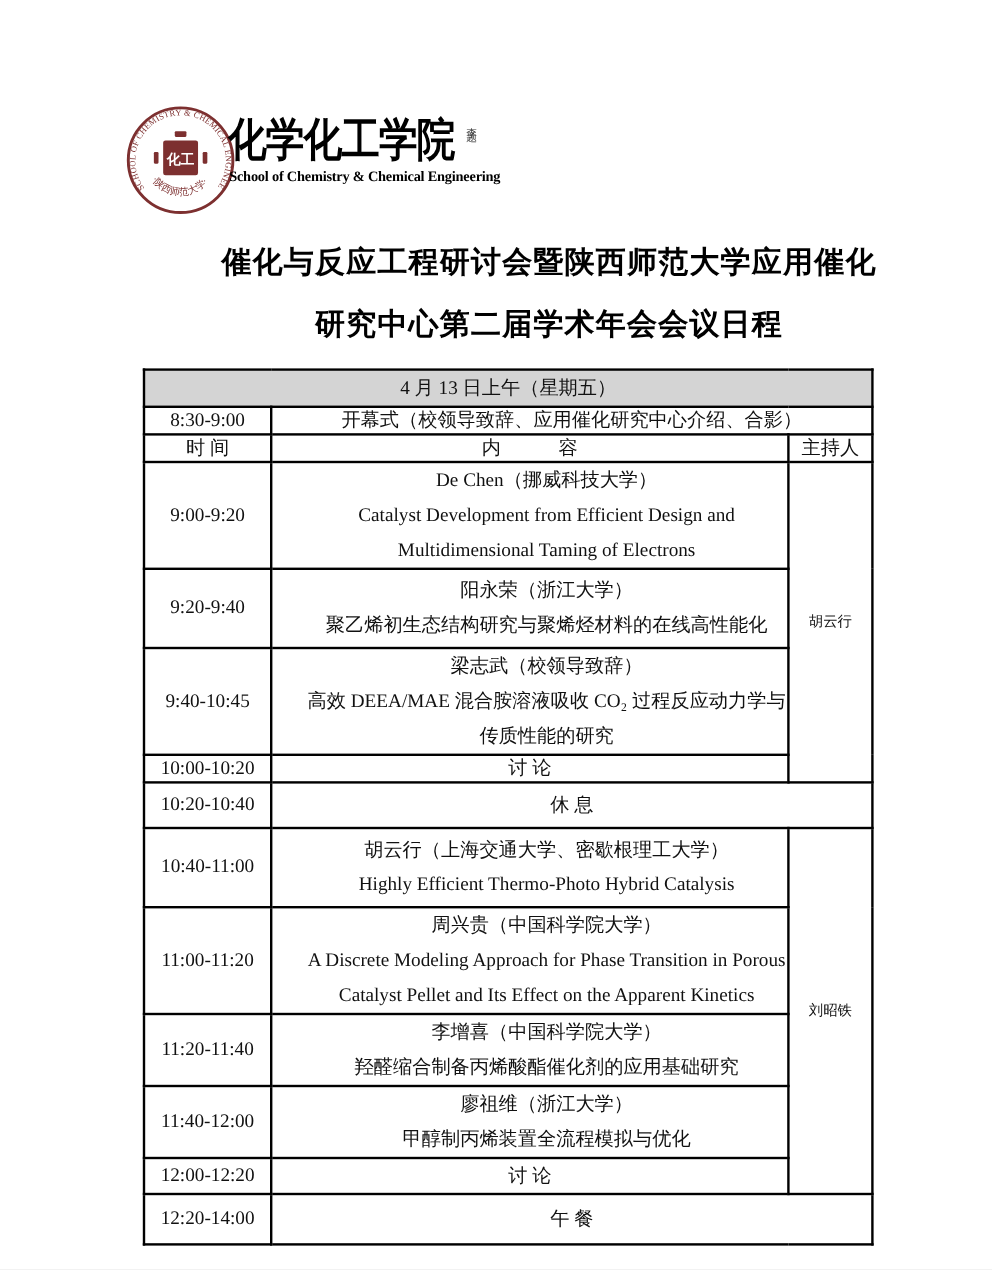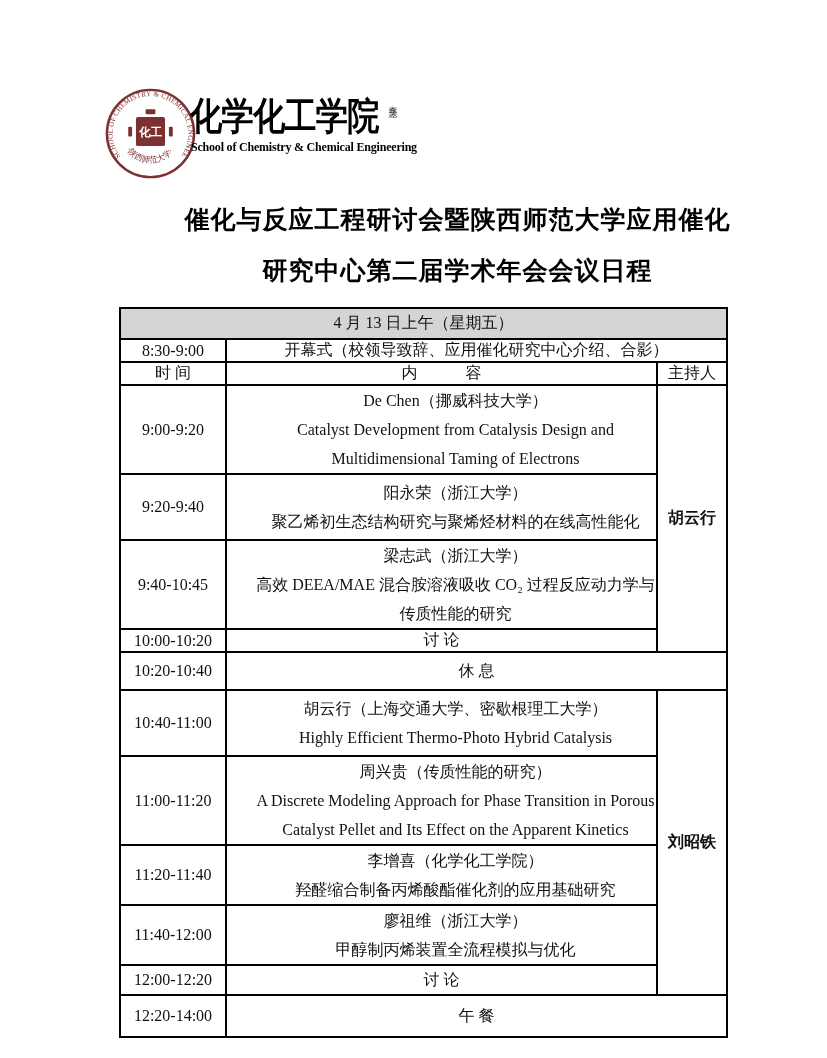--- a/index.html
+++ b/index.html
@@ -48,21 +48,21 @@
     border-collapse:collapse;table-layout:fixed;
     font-size:16px;color:#111;
   }
   table.schedule td{
     border:2px solid #000;
     text-align:center;vertical-align:middle;
     padding:0;overflow:hidden;
   }
   td.session-hdr{font-size:16px;}
   .ln{line-height:29px;white-space:nowrap;margin-left:28px;}
-  .host{font-size:16px;font-weight:bold;}
+  .host{font-size:12px;}
   .c-time{width:106px;}
   .c-content{width:431px;}
   .c-host{width:70px;}
   tr.h31{height:31px}tr.h32{height:15px}tr.h34{height:38px}
   tr.h42{height:42px}tr.h57{height:57px}tr.h58{height:58px}
   tr.h66{height:66px}tr.h87{height:87px}tr.h88{height:88px}
   tr.h30{height:30px}
 </style>
 </head>
 <body>
@@ -118,38 +118,38 @@
     <tr class="h32">
       <td>时 间</td>
       <td>内　　　容</td>
       <td>主持人</td>
     </tr>
 
     <tr class="h87">
       <td>9:00-9:20</td>
       <td>
         <div class="ln">De Chen（挪威科技大学）</div>
-        <div class="ln">Catalyst Development from Catalysis Design and</div>
+        <div class="ln">Catalyst Development from Efficient Design and</div>
         <div class="ln">Multidimensional Taming of Electrons</div>
       </td>
       <td rowspan="4" class="host">胡云行</td>
     </tr>
 
     <tr class="h66">
       <td>9:20-9:40</td>
       <td>
         <div class="ln">阳永荣（浙江大学）</div>
         <div class="ln">聚乙烯初生态结构研究与聚烯烃材料的在线高性能化</div>
       </td>
     </tr>
 
     <tr class="h88">
       <td>9:40-10:45</td>
       <td>
-        <div class="ln">梁志武（浙江大学）</div>
+        <div class="ln">梁志武（校领导致辞）</div>
         <div class="ln">高效 DEEA/MAE 混合胺溶液吸收 CO₂ 过程反应动力学与</div>
         <div class="ln">传质性能的研究</div>
       </td>
     </tr>
 
     <tr class="h32">
       <td>10:00-10:20</td>
       <td>讨 论</td>
     </tr>
 
@@ -163,30 +163,30 @@
       <td>
         <div class="ln">胡云行（上海交通大学、密歇根理工大学）</div>
         <div class="ln">Highly Efficient Thermo-Photo Hybrid Catalysis</div>
       </td>
       <td rowspan="5" class="host">刘昭铁</td>
     </tr>
 
     <tr class="h87">
       <td>11:00-11:20</td>
       <td>
-        <div class="ln">周兴贵（传质性能的研究）</div>
+        <div class="ln">周兴贵（中国科学院大学）</div>
         <div class="ln">A Discrete Modeling Approach for Phase Transition in Porous</div>
         <div class="ln">Catalyst Pellet and Its Effect on the Apparent Kinetics</div>
       </td>
     </tr>
 
     <tr class="h57">
       <td>11:20-11:40</td>
       <td>
-        <div class="ln">李增喜（化学化工学院）</div>
+        <div class="ln">李增喜（中国科学院大学）</div>
         <div class="ln">羟醛缩合制备丙烯酸酯催化剂的应用基础研究</div>
       </td>
     </tr>
 
     <tr class="h58">
       <td>11:40-12:00</td>
       <td>
         <div class="ln">廖祖维（浙江大学）</div>
         <div class="ln">甲醇制丙烯装置全流程模拟与优化</div>
       </td>

